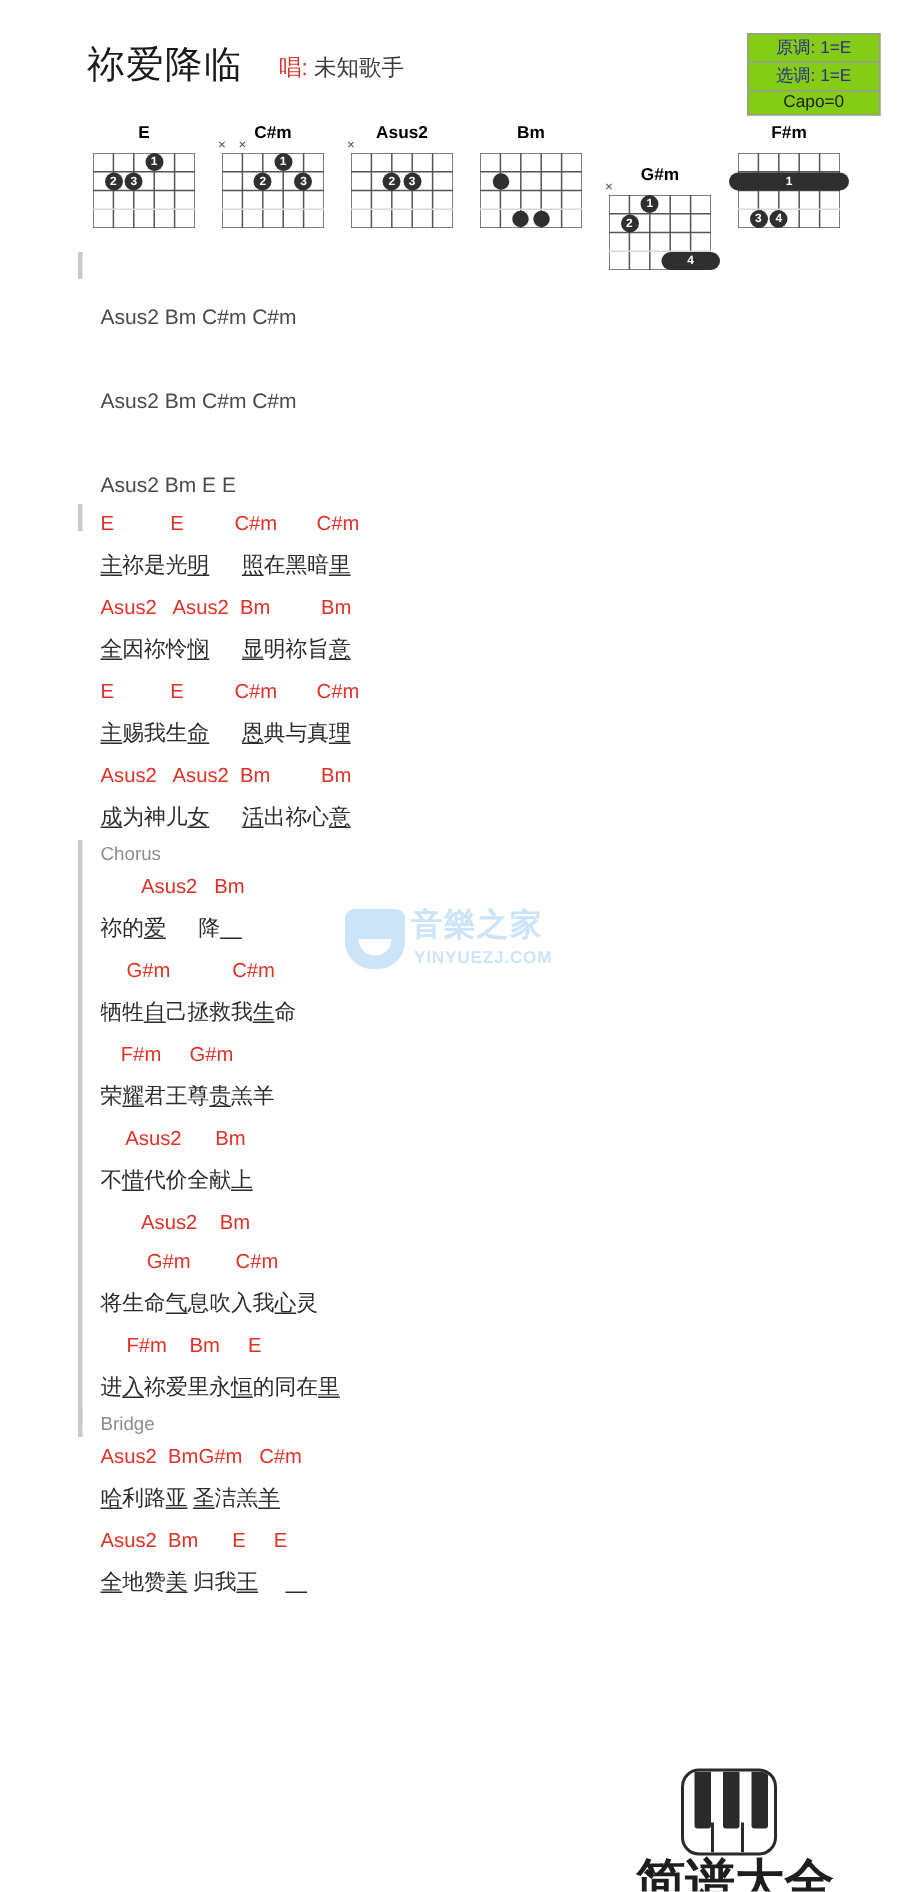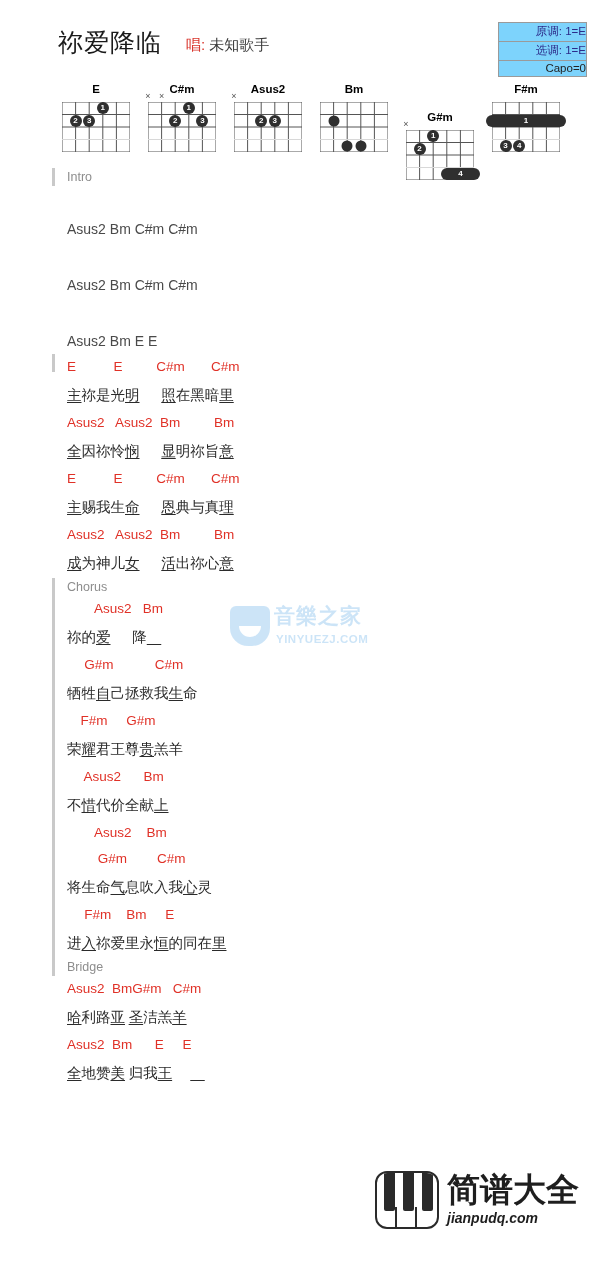--- a/index.html
+++ b/index.html
@@ -25,24 +25,24 @@
     position: absolute; left: 186px; top: 36px;
     font-size: 15px; white-space: nowrap;
   }
   .singer-label { color: #d9342b; }
   .singer-name { color: #3b3b3b; }
 
   .keybox {
     position: absolute; right: 16px; top: 22px;
     width: 89px;
     border: 1px solid #9a9a9a;
-    background: #7dd3fc;
+    background: #84cc16;
     font-size: 11.5px;
     color: #222;
-    text-align: right;
+    text-align: center;
   }
   .keybox div { padding: 1px 0 2px; }
   .keybox div + div { border-top: 1px solid #9a9a9a; }
   .kb-cn { color: #2c2c8a; }
 
   
   .chords {
     position: relative;
     height: 86px;
     margin-top: 4px;
@@ -140,23 +140,23 @@
     background: #bcdcf5;
     border-radius: 6px 6px 18px 18px;
   }
   .wm-center .wm-logo:after {
     content: ""; position: absolute; left: 9px; top: 20px;
     width: 22px; height: 11px; border-radius: 0 0 11px 11px;
     background: #ffffff;
   }
 
   .wm-bottom {
-    position: absolute; right: 6px; bottom: 24px;
+    position: absolute; right: 6px; bottom: 8px;
     width: 222px; height: 74px;
-    display: flex; align-items: center;
+    display: flex; align-items: center; flex-direction: column;
   }
   .wm-piano {
     position: relative; width: 64px; height: 58px;
     background: #ffffff; border: 2px solid #2a2a2a; border-radius: 12px;
     overflow: hidden; flex: 0 0 auto;
   }
   .wm-piano i {
     position: absolute; top: 0; width: 11px; height: 38px;
     background: #2a2a2a; border-radius: 0 0 2px 2px;
   }
@@ -330,21 +330,20 @@
           <span class="dot" style="left: 13.6px; top: 43.75px;">3</span>
           <span class="dot" style="left: 27.2px; top: 43.75px;">4</span>
           <span class="barre" style="left: -6px; width: 80px; top: 18.75px;">1</span>
         </div>
       </div>
     </div>
 
   <div class="body" id="song-body">
       <div class="section">
         <div class="sec-bar" style="height: 18px;"></div>
-        <div class="sec-label">Intro</div>
         <div class="lines">
           <div class="spacer-line"></div>
           <div class="chordline plainchord">Asus2 Bm C#m C#m</div>
           <div class="spacer-line"></div>
           <div class="chordline plainchord">Asus2 Bm C#m C#m</div>
           <div class="spacer-line"></div>
           <div class="chordline plainchord">Asus2 Bm E E</div>
         </div>
       </div>
       <div class="section">

